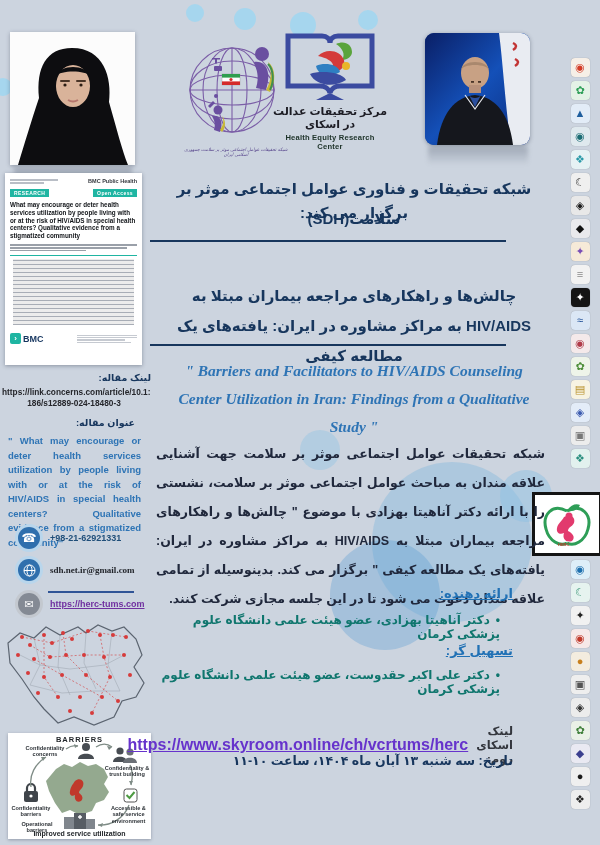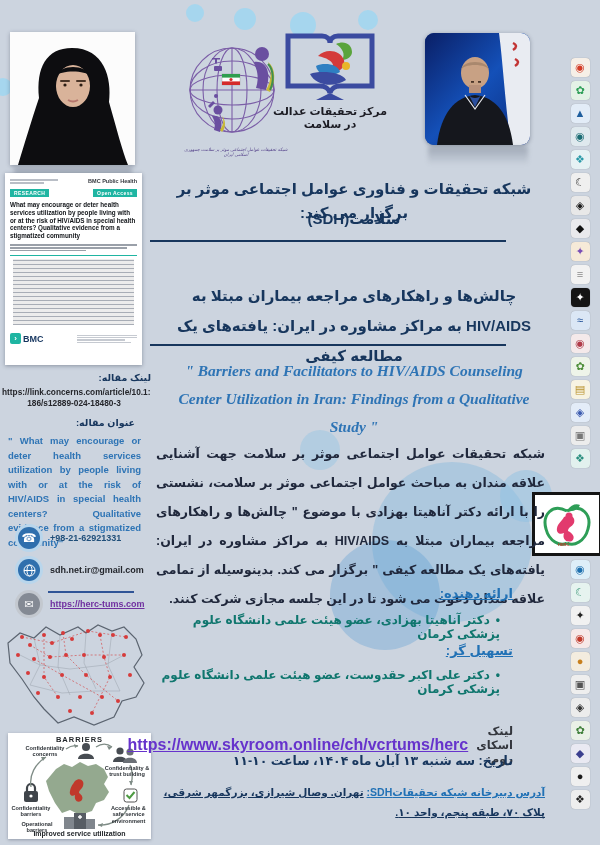--- a/index.html
+++ b/index.html
@@ -153,21 +153,22 @@
       <g stroke="#3b4ba0" stroke-width="5" fill="none">
         <path d="M8,6 H42 C47,6 50,9 50,13 C50,9 53,6 58,6 H92 V56 H60 C55,56 51,59 50,63 C49,59 45,56 40,56 H8 Z"></path>
       </g>
       <path d="M50,63 L36,70 H64 Z" fill="#3b4ba0"></path>
       <path d="M56,14 C64,10 72,14 72,22 C72,26 68,30 62,30 C66,24 62,18 56,14 Z" fill="#5aa43c"></path>
       <path d="M38,26 C46,18 60,20 64,30 C66,38 58,44 48,42 C56,38 56,30 38,26 Z" fill="#d43a3a"></path>
       <path d="M36,36 C44,32 58,34 60,42 C50,48 38,46 36,36 Z" fill="#2e7fc2"></path>
       <circle cx="66" cy="36" r="4" fill="#e8b62a"></circle>
       <path d="M30,44 C40,40 62,42 66,50 C54,58 36,56 30,44 Z" fill="#3b4ba0"></path>
     </svg>
-    <div class="herc-fa" dir="rtl">مرکز تحقیقات عدالت در سلامت</div>
+    <div class="herc-fa" dir="rtl">مرکز تحقیقات عدالت در اسکای</div>
+    <div class="herc-en">Health Equity Research Center</div>
   </div>
 
   <div class="abs photo-m">
     <svg width="105" height="112" viewBox="0 0 105 112">
       <rect width="105" height="112" fill="#12398f"></rect>
       <rect width="105" height="112" fill="url(#gbg)"></rect>
       <defs>
         <linearGradient id="gbg" x1="0" y1="0" x2="1" y2="1">
           <stop offset="0" stop-color="#0a1f66"></stop>
             <stop offset=".5" stop-color="#1450b8"></stop>
@@ -270,21 +271,21 @@
     <div>https://link.concerns.com/article/10.1:</div>
     <div>186/s12889-024-18480-3</div>
   </div>
   <div class="abs fa-label" style="left:0;top:417px;width:135px;">عنوان مقاله:</div>
   <div class="abs side-title-en" style="left:8px;top:434px;width:133px;">" What may encourage or deter health services utilization by people living with or at the risk of HIV/AIDS in special health centers? Qualitative evidence from a stigmatized community"</div>
 
   <div class="c-row" style="left:18px;top:527px;">
     <div class="c-ic blue">☎</div>
     <div class="c-txt">+98-21-62921331</div>
   </div>
-  <div class="c-row" style="left:18px;top:559px;">
+  <div class="c-row" style="left:18px;top:559px;font-family:Liberation Serif, serif;">
     <div class="c-ic blue">
       <svg width="13" height="13" viewBox="0 0 13 13">
           <g stroke="#fff" stroke-width="1" fill="none">
             <circle cx="6.5" cy="6.5" r="5.5"></circle>
             <ellipse cx="6.5" cy="6.5" rx="2.5" ry="5.5"></ellipse>
             <line x1="1" y1="6.5" x2="12" y2="6.5"></line>
           </g>
         </svg>
     </div>
     <div class="c-txt" style="color:#23262c">sdh.net.ir@gmail.com</div>
@@ -407,19 +408,14 @@
     <div class="sec-head" style="top:643px;right:45px;text-decoration:underline;">تسهیل گر:</div>
     <div class="bullet-item" style="top:668px;right:58px;"><span class="b">•</span><span>دکتر علی اکبر حقدوست، عضو هیئت علمی دانشگاه علوم پزشکی کرمان</span></div>
 
     <div class="sky-row" style="top:724px;right:45px;">
       <span class="sky-label">لینک اسکای روم:</span>
       <a class="sky-link">https://www.skyroom.online/ch/vcrtums/herc</a>
     </div>
 
     <div class="date-line" style="top:753px;right:45px;">تاریخ: سه شنبه ۱۳ آبان ماه ۱۴۰۴، ساعت ۱۰-۱۱</div>
 
-    <div class="addr" style="top:782px;right:13px;left:0;">
-      <span class="lab">آدرس دبیرخانه شبکه تحقیقاتSDH:</span>
-      <span> </span>
-      <span class="rest">تهران. وصال شیرازی، بزرگمهر شرقی، پلاک ۷۰، طبقه پنجم، واحد ۱۰.</span>
-    </div>
   </div>
 </div>
 
 </body></html>

